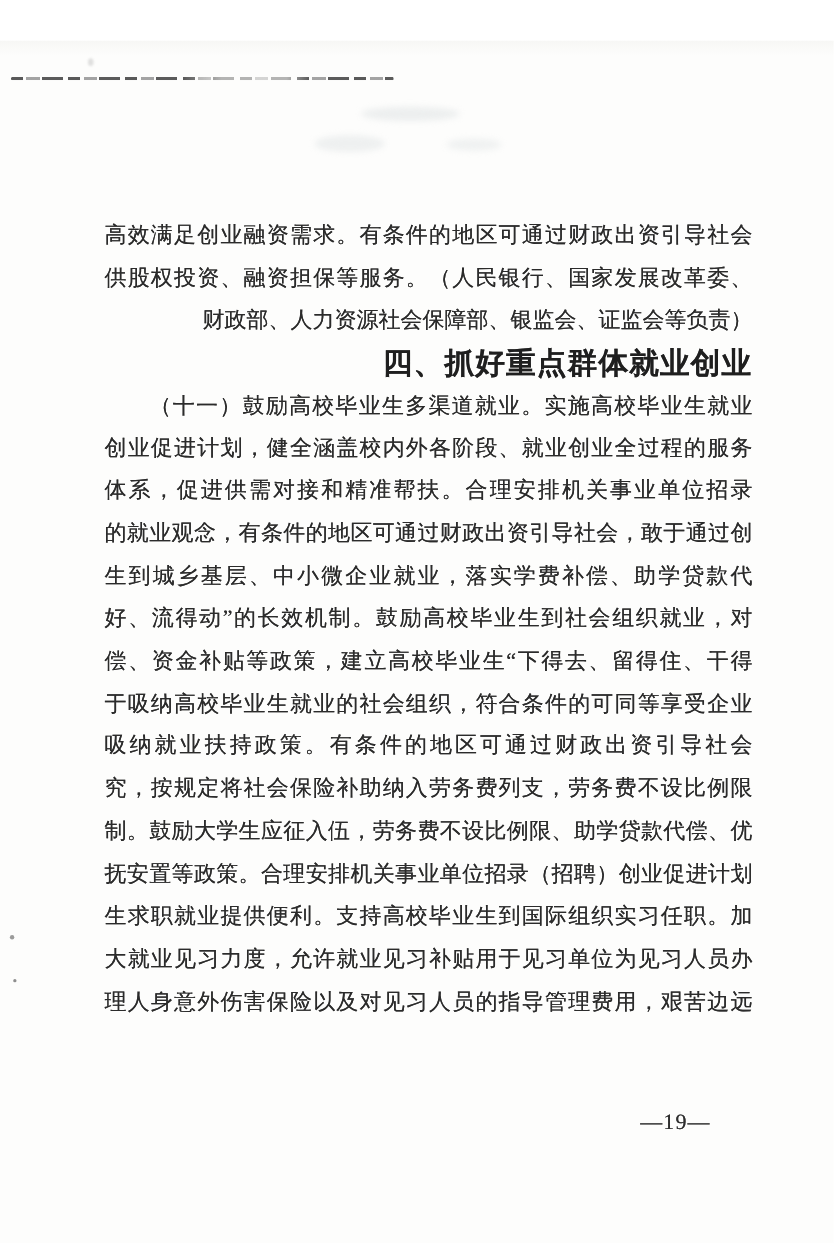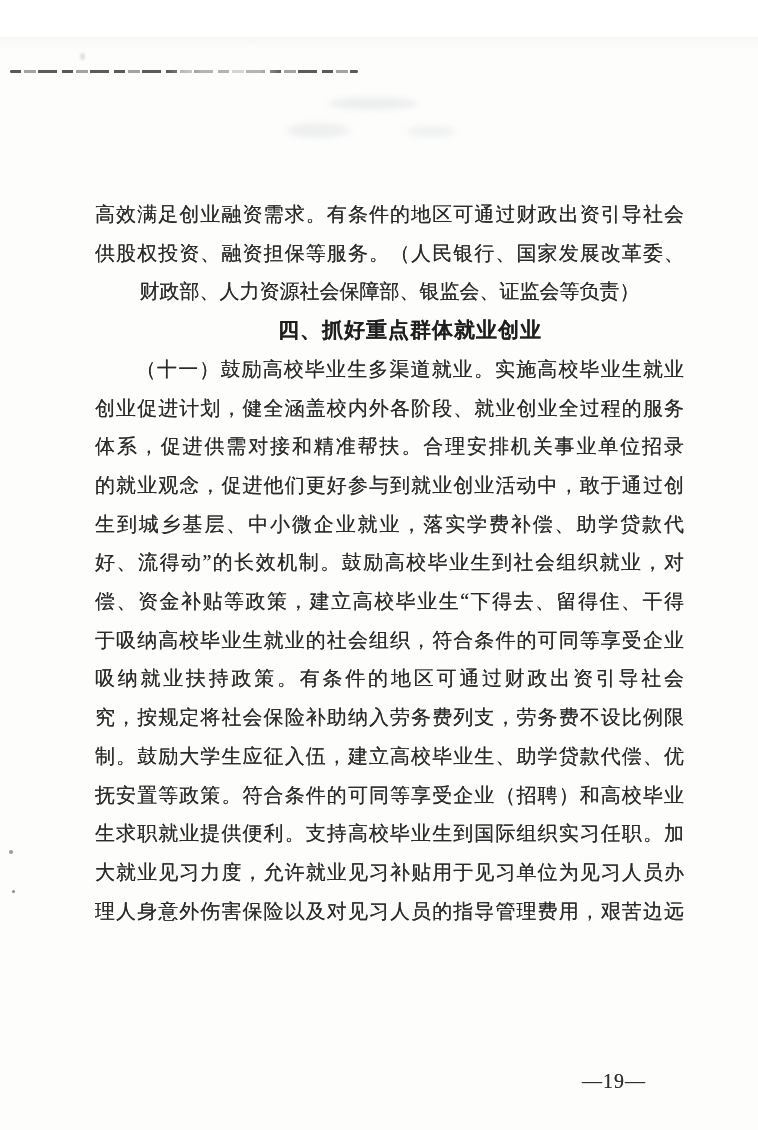--- a/index.html
+++ b/index.html
@@ -41,33 +41,33 @@
   }
   
   .textblock {
     position: absolute; left: 95px; top: 158px; width: 589px;
     color: #2b2b2b;
     font-size: 20px;
     line-height: 38.7px;
     text-shadow: 0 0 0.6px rgba(43,43,43,.85);
   }
   .jline { text-align: justify; text-align-last: justify; }
-  .lline { text-align: center; }
+  .lline { text-align: right; }
   .ind   { text-indent: 41px; }
   .heading {
     font-family: "Liberation Sans", "DejaVu Sans", sans-serif;
     font-weight: 700;
-    font-size: 21px;
+    font-size: 27px;
     letter-spacing: 1px;
     color: #1f1f1f;
     text-indent: 41px;
-    text-align: center;
+    text-align: right;
   }
   .page-number {
-    position: absolute; left: 582px; top: 1033px;
+    position: absolute; left: 582px; top: 972px;
     font-size: 20px; color: #2f2f2f; letter-spacing: 1px;
     text-shadow: 0 0 0.5px rgba(47,47,47,.8);
   }
 </style>
 </head>
 <body>
 
 <div class="page">
 
   <div class="top-broken-line"></div>
@@ -82,29 +82,29 @@
   <div class="textblock">
     <div class="jline">高效满足创业融资需求。有条件的地区可通过财政出资引导社会</div>
     <div class="jline">供股权投资、融资担保等服务。（人民银行、国家发展改革委、</div>
     <div class="lline">财政部、人力资源社会保障部、银监会、证监会等负责）</div>
 
     <div class="heading">四、抓好重点群体就业创业</div>
 
     <div class="jline ind">（十一）鼓励高校毕业生多渠道就业。实施高校毕业生就业</div>
     <div class="jline">创业促进计划，健全涵盖校内外各阶段、就业创业全过程的服务</div>
     <div class="jline">体系，促进供需对接和精准帮扶。合理安排机关事业单位招录</div>
-    <div class="jline">的就业观念，促进他们更好参与到就业创业活动中，敢于通过创</div>
+    <div class="jline">的就业观念，有条件的地区可通过财政出资引导社会，敢于通过创</div>
     <div class="jline">生到城乡基层、中小微企业就业，落实学费补偿、助学贷款代</div>
     <div class="jline">好、流得动”的长效机制。鼓励高校毕业生到社会组织就业，对</div>
     <div class="jline">偿、资金补贴等政策，建立高校毕业生“下得去、留得住、干得</div>
     <div class="jline">于吸纳高校毕业生就业的社会组织，符合条件的可同等享受企业</div>
     <div class="jline">吸纳就业扶持政策。有条件的地区可通过财政出资引导社会</div>
     <div class="jline">究，按规定将社会保险补助纳入劳务费列支，劳务费不设比例限</div>
-    <div class="jline">制。鼓励大学生应征入伍，建立高校毕业生、助学贷款代偿、优</div>
-    <div class="jline">抚安置等政策。符合条件的可同等享受企业（招聘）和高校毕业</div>
+    <div class="jline">制。鼓励大学生应征入伍，劳务费不设比例限、助学贷款代偿、优</div>
+    <div class="jline">抚安置等政策。合理安排机关事业单位招录（招聘）创业促进计划</div>
     <div class="jline">生求职就业提供便利。支持高校毕业生到国际组织实习任职。加</div>
     <div class="jline">大就业见习力度，允许就业见习补贴用于见习单位为见习人员办</div>
     <div class="jline">理人身意外伤害保险以及对见习人员的指导管理费用，艰苦边远</div>
   </div>
 
   <div class="page-number">—19—</div>
 
 </div>
 
 </body></html>

